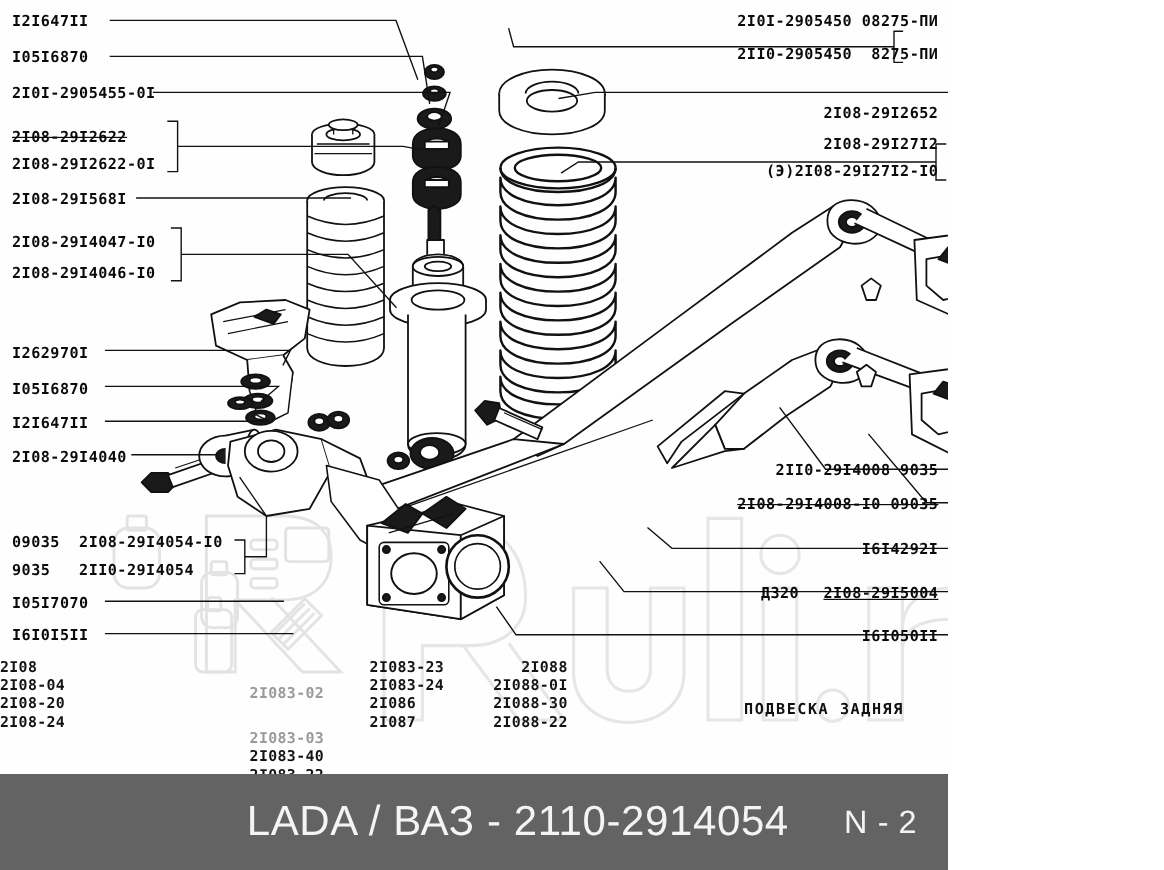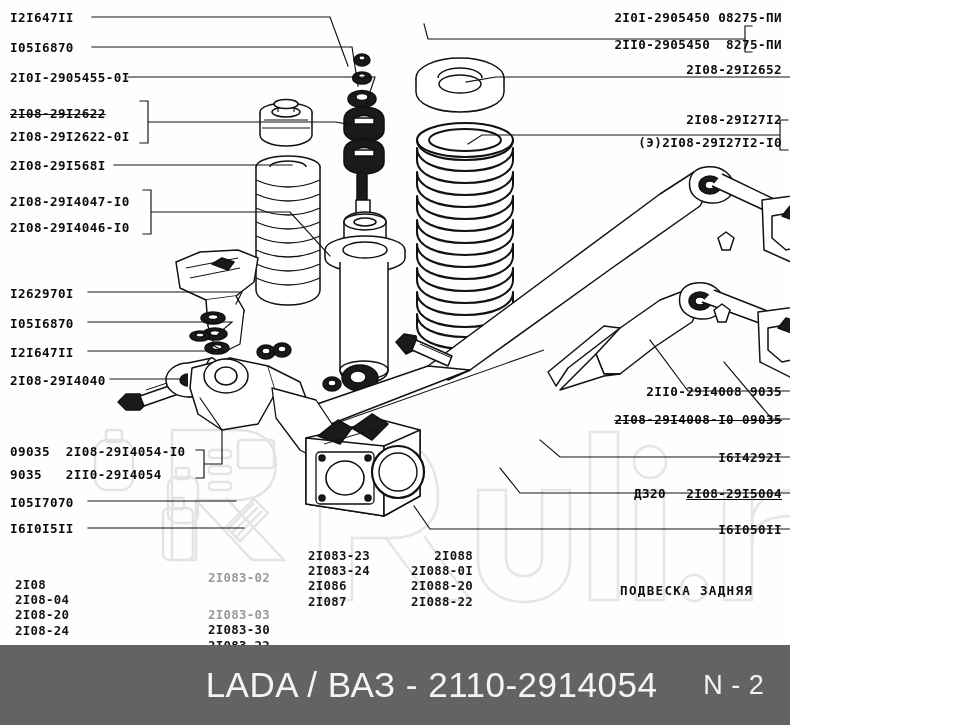--- a/index.html
+++ b/index.html
@@ -432,54 +432,54 @@
     <div class="lbl" style="left:10px;top:375px;">2I08-29I4040</div>
     <div class="lbl" style="left:10px;top:446px;">09035  2I08-29I4054-I0</div>
     <div class="lbl" style="left:10px;top:469px;">9035   2II0-29I4054</div>
     <div class="lbl" style="left:10px;top:497px;">I05I7070</div>
     <div class="lbl" style="left:10px;top:523px;">I6I0I5II</div>
   </div>
 
   <div>
     <div class="lbl r" style="right:8px;top:12px;">2I0I-2905450 08275-ПИ</div>
     <div class="lbl r" style="right:8px;top:39px;">2II0-2905450  8275-ПИ</div>
-    <div class="lbl r" style="right:8px;top:64px;text-align:right;">2I08-29I2652</div>
+    <div class="lbl r" style="right:8px;top:88px;text-align:right;">2I08-29I2652</div>
     <div class="lbl r" style="right:8px;top:114px;">2I08-29I27I2</div>
     <div class="lbl r" style="right:8px;top:137px;">(Э)2I08-29I27I2-I0</div>
     <div class="lbl r" style="right:8px;top:386px;">2II0-29I4008 9035</div>
     <div class="lbl r strike" style="right:8px;top:414px;">2I08-29I4008-I0 09035</div>
     <div class="lbl r" style="right:8px;top:452px;">I6I4292I</div>
     <div class="lbl r" style="right:124px;top:488px;">Д320</div>
     <div class="lbl r under" style="right:8px;top:488px;">2I08-29I5004</div>
     <div class="lbl r" style="right:8px;top:524px;">I6I050II</div>
   </div>
 
   <div id="modeltable">
-    <div class="mt-col" style="left:15px;margin-top:29px;">
+    <div class="mt-col" style="left:0;">
       <div class="mt-cell">2I08</div>
       <div class="mt-cell">2I08-04</div>
       <div class="mt-cell">2I08-20</div>
       <div class="mt-cell">2I08-24</div>
     </div>
     <div class="mt-col" style="left:208px;">
       <div class="mt-cell faint">2I083-02</div>
       <div class="mt-cell faint">2I083-03</div>
-      <div class="mt-cell">2I083-30</div>
+      <div class="mt-cell">2I083-40</div>
       <div class="mt-cell">2I083-22</div>
     </div>
     <div class="mt-col" style="left:308px;">
       <div class="mt-cell">2I083-23</div>
       <div class="mt-cell">2I083-24</div>
       <div class="mt-cell">2I086</div>
       <div class="mt-cell">2I087</div>
     </div>
     <div class="mt-col" style="left:411px;text-align:right;">
       <div class="mt-cell">2I088</div>
       <div class="mt-cell">2I088-0I</div>
-      <div class="mt-cell">2I088-20</div>
+      <div class="mt-cell">2I088-30</div>
       <div class="mt-cell">2I088-22</div>
     </div>
   </div>
 
   <div id="caption">ПОДВЕСКА ЗАДНЯЯ</div>
   <div id="sheetcode">Д300</div>
 
   <div id="footer">
     <span id="footer-text">LADA / ВАЗ - 2110-2914054</span>
     <span id="footer-sheet">N - 2</span>

